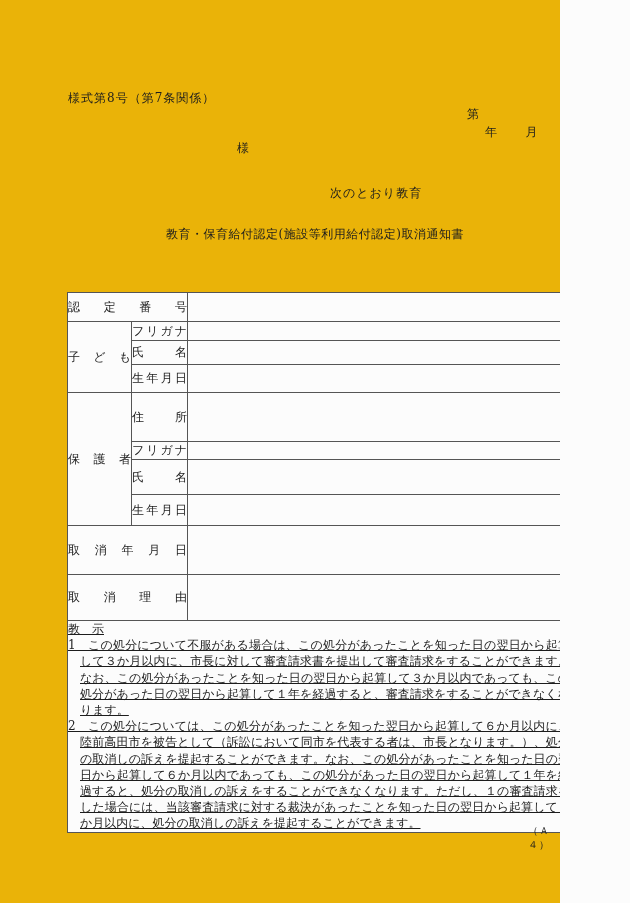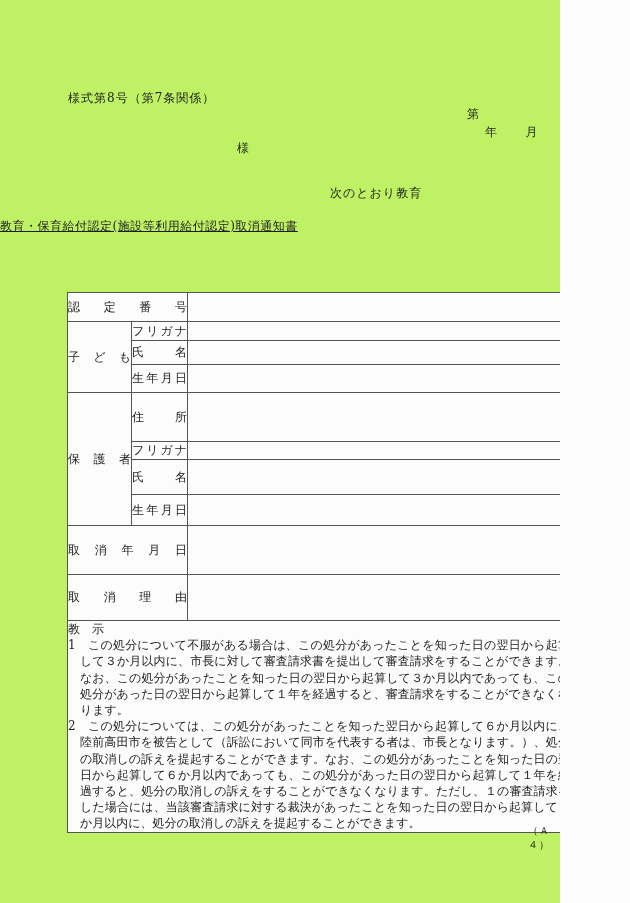--- a/index.html
+++ b/index.html
@@ -1,32 +1,32 @@
 <!DOCTYPE html>
 <html><head>
 <meta charset="utf-8">
 <style>
   html,body{margin:0;padding:0;}
   body{background:#fcfcfc;}
   .page{
     position:relative;
     width:560px;height:903px;
-    background:#bef264;
+    background:#eab308;
     color:#1d1d1d;
     font-family:"DejaVu Serif","Liberation Serif",serif;
     font-size:12px;
     overflow:hidden;
   }
   .abs{position:absolute;}
   .form-code{left:68px;top:90px;letter-spacing:1px;}
   .doc-number{left:467px;top:106px;width:134px;display:flex;justify-content:space-between;}
   .date-line{left:485px;top:124px;width:93px;display:flex;justify-content:space-between;}
   .addressee{left:237px;top:140px;}
   .sender{left:330px;top:185px;letter-spacing:1px;}
-  .doc-title{left:0;top:218px;width:630px;letter-spacing:0.5px;text-decoration:underline;}
+  .doc-title{left:0;top:226px;width:630px;text-align:center;letter-spacing:0.5px;}
   .body-text{
     left:68px;top:243px;width:502px;
     line-height:16.3px;
     text-align:justify;
   }
   table.notice{
     position:absolute;left:67px;top:292px;
     width:504px;
     border-collapse:collapse;
     table-layout:fixed;
@@ -39,20 +39,21 @@
   }
   td.lbl{padding:0 3px;}
   td.lbl-wide{padding:0 12px 0 3px;}
   .dist{display:flex;justify-content:space-between;width:100%;}
   td.val{background:#fcfcfc;}
   td.guide{
     vertical-align:top;
     padding:2px 4px 0 3px;
     line-height:16.2px;
     text-align:justify;
+    text-decoration:underline;
   }
   .guide-head{letter-spacing:0;}
   .guide-item{text-indent:-1em;padding-left:1em;}
   .paper-size{left:518px;top:824px;font-size:10px;letter-spacing:1px;text-align:center;}
   .r-cert{height:29px;} .r-cfuri{height:19px;} .r-cname{height:24px;} .r-cbirth{height:28px;}
   .r-gaddr{height:49px;} .r-gfuri{height:18px;} .r-gname{height:35px;} .r-gbirth{height:31px;}
   .r-cdate{height:49px;} .r-creason{height:46px;} .r-guide{height:195px;}
 </style>
 </head>
 <body>

